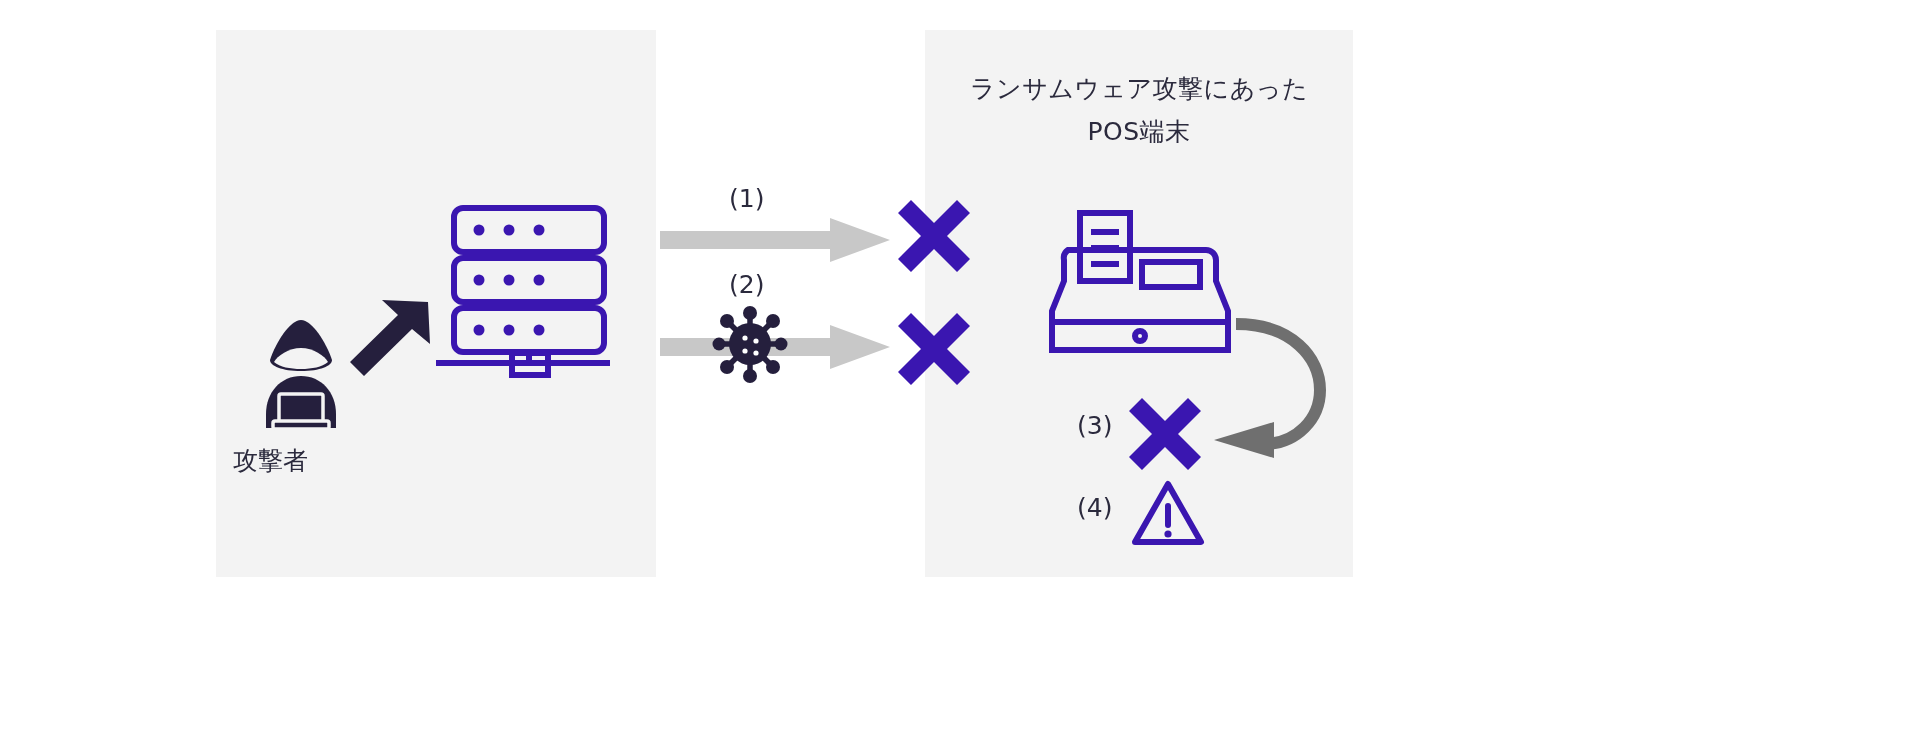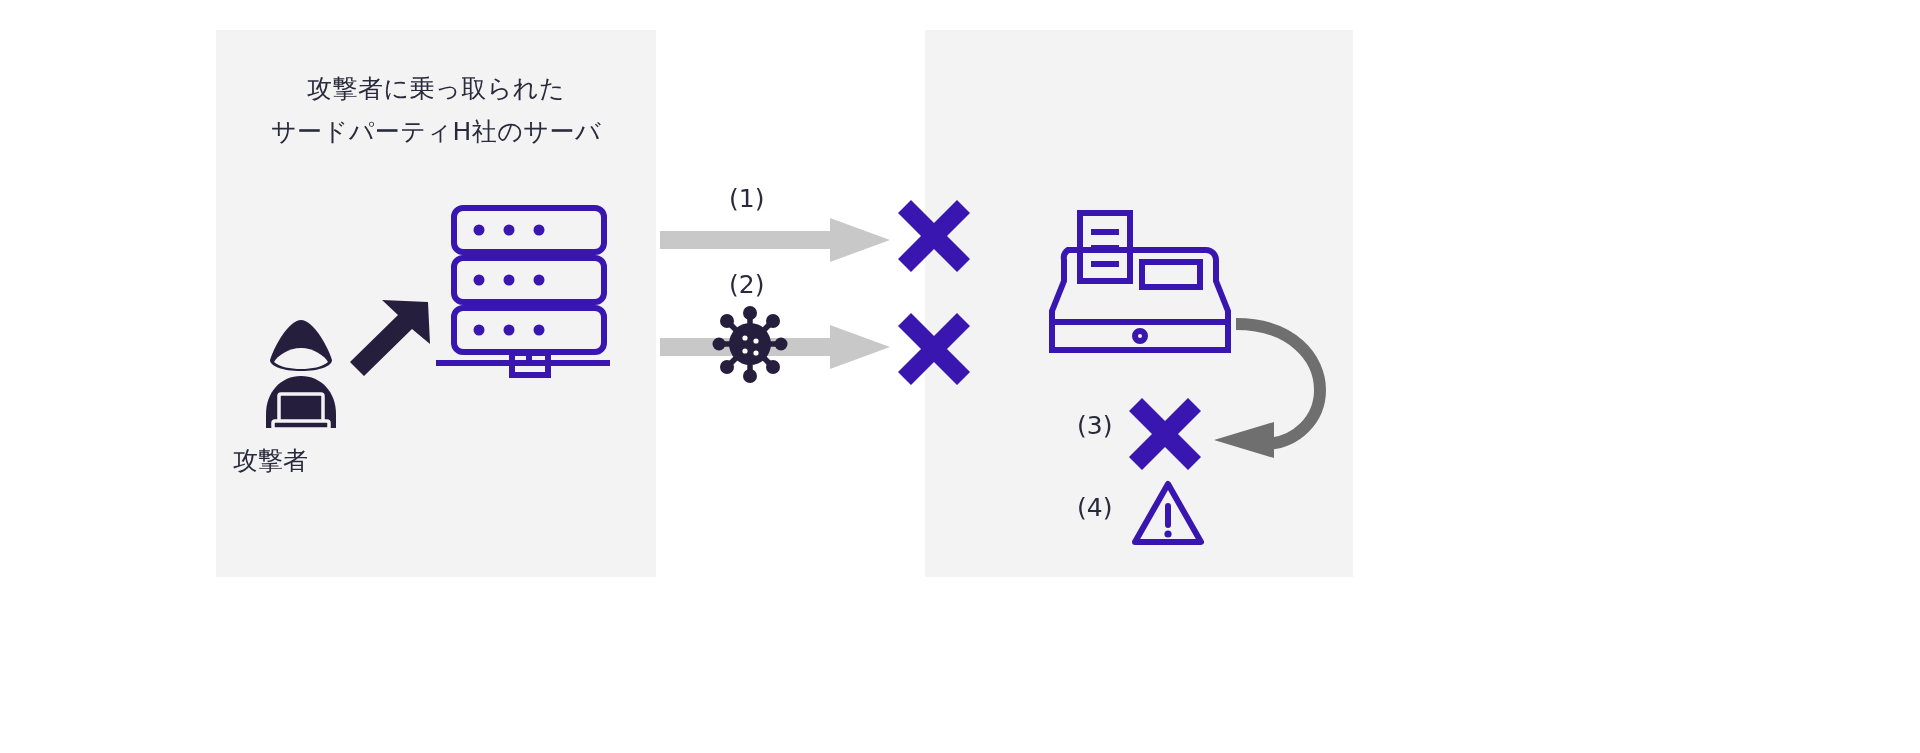--- a/index.html
+++ b/index.html
@@ -70,25 +70,25 @@
   svg{display:block;overflow:visible;}
 </style>
 </head>
 <body>
 
 <div class="stage">
 
   <div class="panel" id="panel-left"></div>
   <div class="panel" id="panel-right"></div>
 
-  <div class="panel-title" id="title-left">
-    <span class="ln">攻撃者に乗っ取られた</span>
-    <span class="ln">サードパーティH社のサーバ</span>
-  </div>
-
+
+  <div class="panel-title" id="title-right">
+    <span class="ln">ランサムウェア攻撃にあった</span>
+    <span class="ln">POS端末</span>
+  </div>
 
   <div class="abs" id="attacker-icon">
     <svg width="78" height="112" viewBox="0 0 78 112">
 
       <path d="M39 2 C50 2 64 24 70 42 C70 48 58 53 39 53 C20 53 8 48 8 42 C14 24 28 2 39 2 Z" fill="#251f3d"></path>
       <path d="M39 30 C51 30 63 38 66 44 C60 49 50 51 39 51 C28 51 18 49 12 44 C15 38 27 30 39 30 Z" fill="#f3f3f3"></path>
 
       <path d="M39 58 C59 58 74 74 74 96 L74 110 L4 110 L4 96 C4 74 19 58 39 58 Z" fill="#251f3d"></path>
 
       <rect x="17" y="76" width="44" height="29" rx="2" fill="#251f3d" stroke="#f3f3f3" stroke-width="3.5"></rect>

